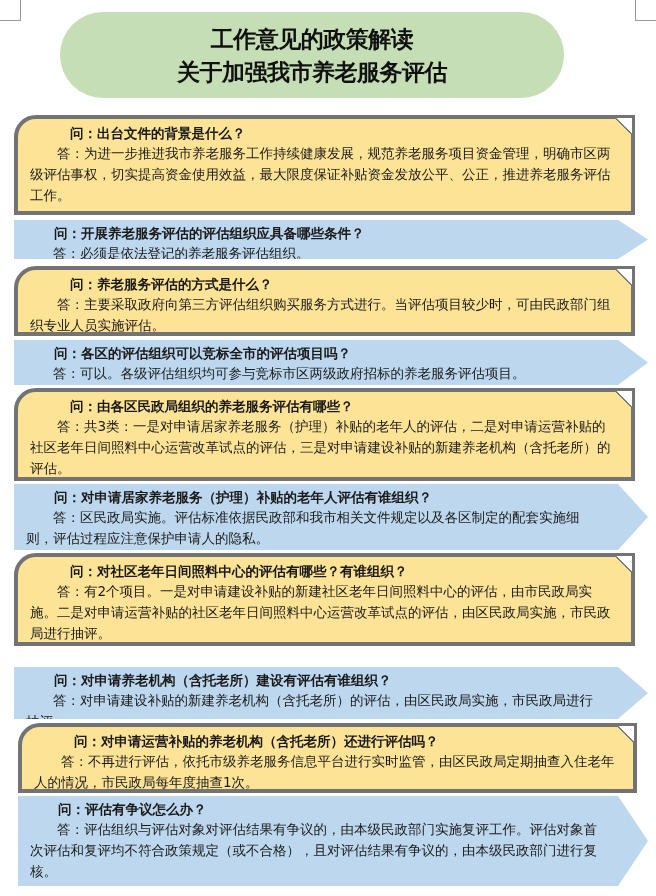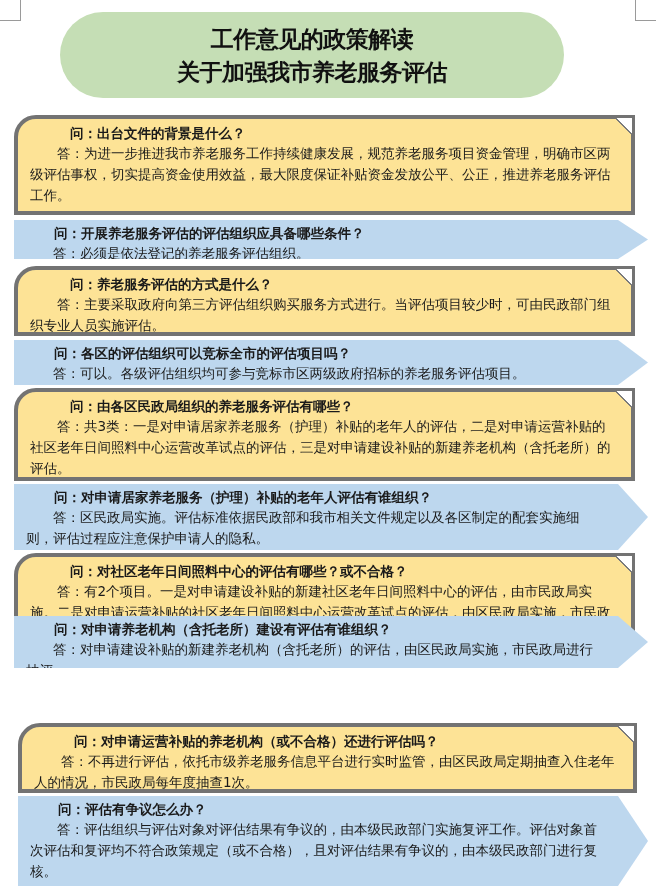--- a/index.html
+++ b/index.html
@@ -80,30 +80,30 @@
   <div class="q">问：由各区民政局组织的养老服务评估有哪些？</div>
   <div class="a">答：共3类：一是对申请居家养老服务（护理）补贴的老年人的评估，二是对申请运营补贴的社区老年日间照料中心运营改革试点的评估，三是对申请建设补贴的新建养老机构（含托老所）的评估。</div>
 </div>
 
 <div class="qa blue" style="left:14px; top:484px; width:634px; height:66px;">
   <div class="q">问：对申请居家养老服务（护理）补贴的老年人评估有谁组织？</div>
   <div class="a">答：区民政局实施。评估标准依据民政部和我市相关文件规定以及各区制定的配套实施细则，评估过程应注意保护申请人的隐私。</div>
 </div>
 
 <div class="qa yellow" style="left:14px; top:553px; width:621px; height:93px;">
-  <div class="q">问：对社区老年日间照料中心的评估有哪些？或不合格？</div>
+  <div class="q">问：对社区老年日间照料中心的评估有哪些？有谁组织？</div>
   <div class="a">答：有2个项目。一是对申请建设补贴的新建社区老年日间照料中心的评估，由市民政局实施。二是对申请运营补贴的社区老年日间照料中心运营改革试点的评估，由区民政局实施，市民政局进行抽评。</div>
 </div>
 
-<div class="qa blue" style="left:14px; top:616px; width:634px; height:52px;">
+<div class="qa blue" style="left:14px; top:667px; width:634px; height:52px;">
   <div class="q">问：对申请养老机构（含托老所）建设有评估有谁组织？</div>
   <div class="a">答：对申请建设补贴的新建养老机构（含托老所）的评估，由区民政局实施，市民政局进行抽评。</div>
 </div>
 
 <div class="qa yellow" style="left:18px; top:723px; width:619px; height:70px;">
-  <div class="q">问：对申请运营补贴的养老机构（或不合格）还进行评估吗？</div>
+  <div class="q">问：对申请运营补贴的养老机构（含托老所）还进行评估吗？</div>
   <div class="a">答：不再进行评估，依托市级养老服务信息平台进行实时监管，由区民政局定期抽查入住老年人的情况，市民政局每年度抽查1次。</div>
 </div>
 
 <div class="qa blue" style="left:18px; top:796px; width:630px; height:90px;">
   <div class="q">问：评估有争议怎么办？</div>
   <div class="a">答：评估组织与评估对象对评估结果有争议的，由本级民政部门实施复评工作。评估对象首次评估和复评均不符合政策规定（或不合格），且对评估结果有争议的，由本级民政部门进行复核。</div>
 </div>
 
 </body></html>

